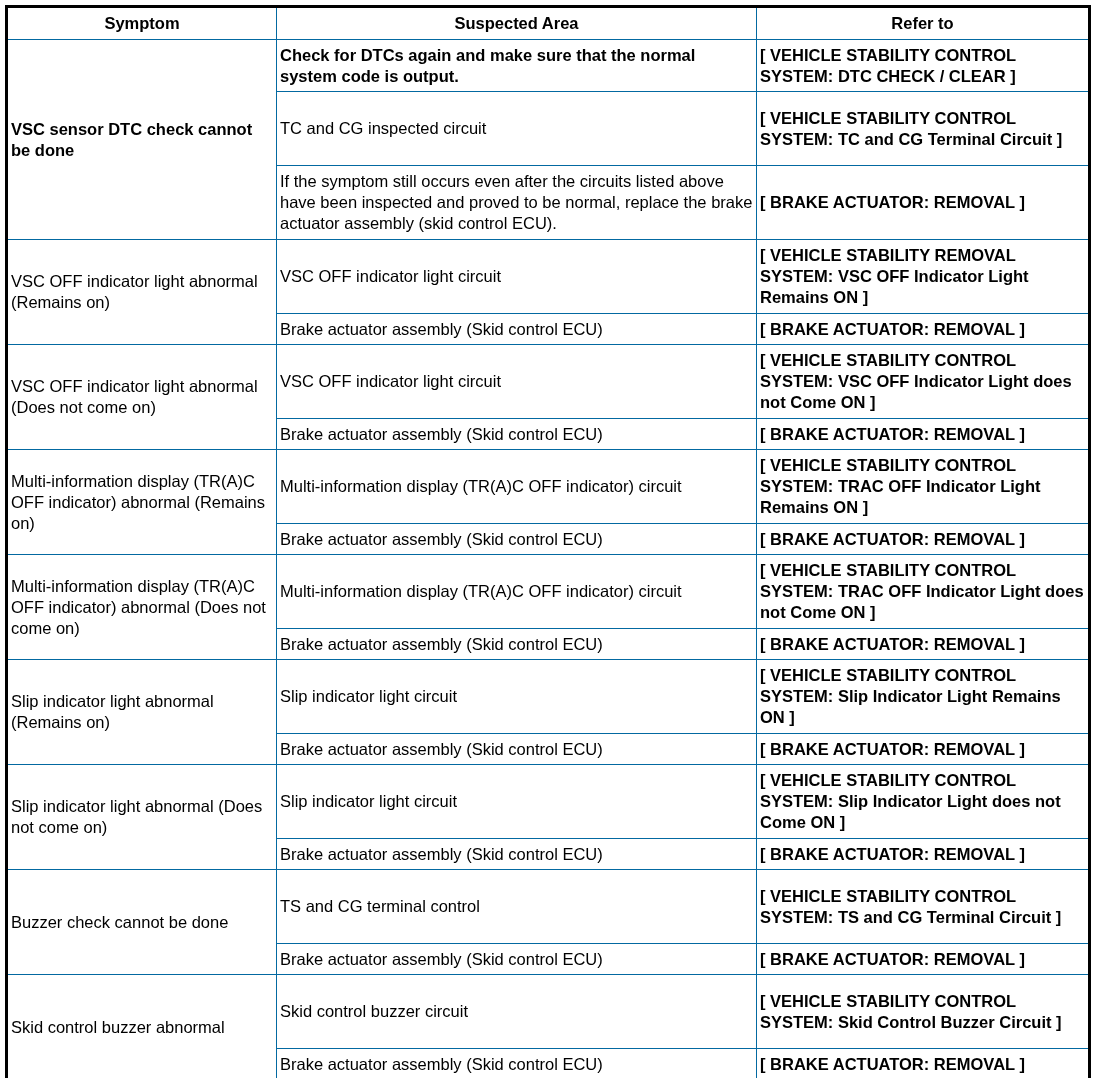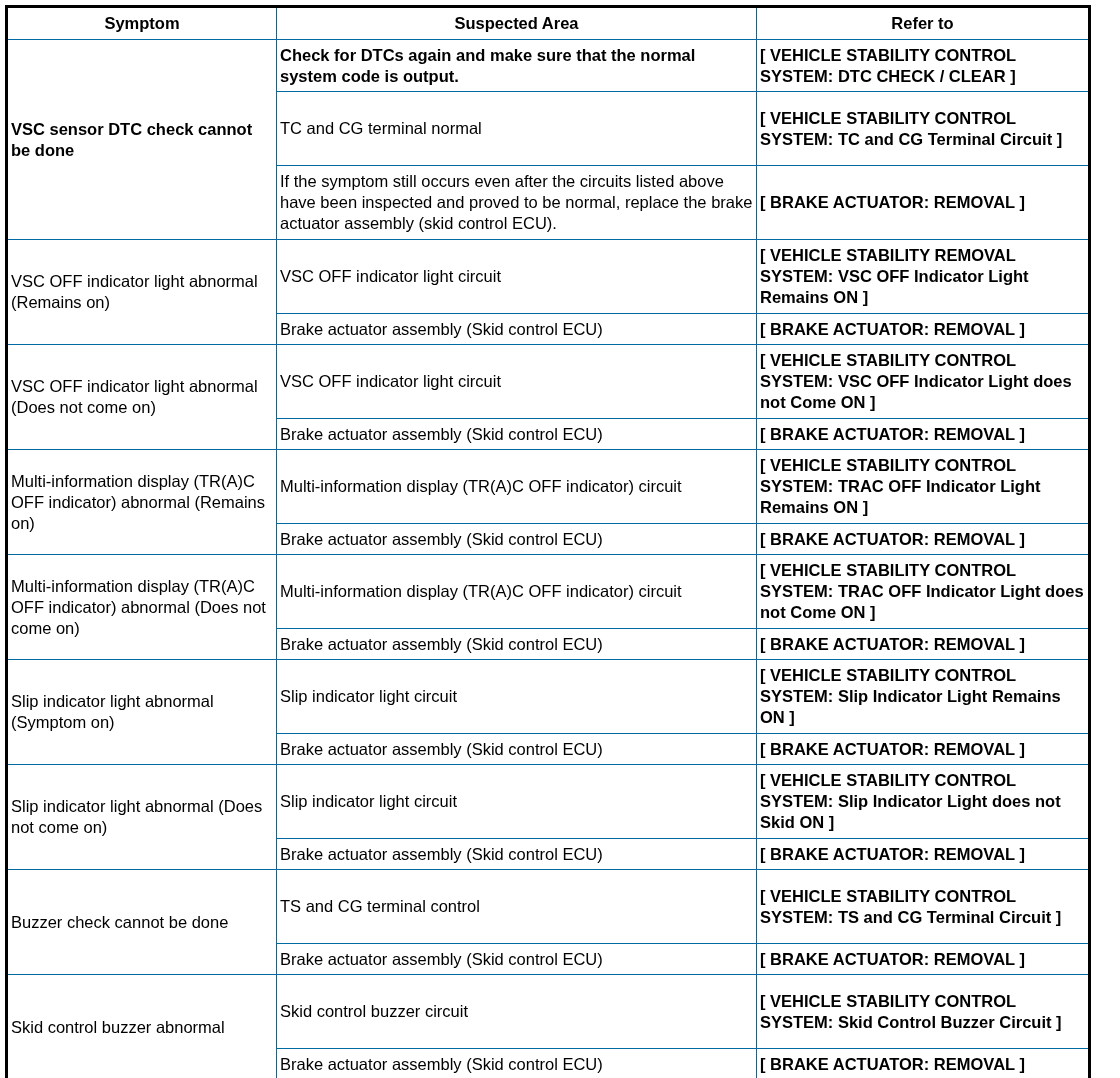--- a/index.html
+++ b/index.html
@@ -40,21 +40,21 @@
     </tr>
   </thead>
   <tbody>
 
     <tr class="h52">
       <td rowspan="3">VSC sensor DTC check cannot be done</td>
       <td>Check for DTCs again and make sure that the normal system code is output.</td>
       <td class="ref">[ VEHICLE STABILITY CONTROL SYSTEM: DTC CHECK / CLEAR ]</td>
     </tr>
     <tr class="h73">
-      <td>TC and CG terminal normal</td>
+      <td>TC and CG inspected circuit</td>
       <td class="ref">[ VEHICLE STABILITY CONTROL SYSTEM: TC and CG Terminal Circuit ]</td>
     </tr>
     <tr class="h73">
       <td>If the symptom still occurs even after the circuits listed above have been inspected and proved to be normal, replace the brake actuator assembly (skid control ECU).</td>
       <td class="ref">[ BRAKE ACTUATOR: REMOVAL ]</td>
     </tr>
 
     <tr class="h73">
       <td rowspan="2">VSC OFF indicator light abnormal (Remains on)</td>
       <td>VSC OFF indicator light circuit</td>
@@ -89,33 +89,33 @@
       <td rowspan="2">Multi-information display (TR(A)C OFF indicator) abnormal (Does not come on)</td>
       <td>Multi-information display (TR(A)C OFF indicator) circuit</td>
       <td class="ref">[ VEHICLE STABILITY CONTROL SYSTEM: TRAC OFF Indicator Light does not Come ON ]</td>
     </tr>
     <tr class="h30">
       <td>Brake actuator assembly (Skid control ECU)</td>
       <td class="ref">[ BRAKE ACTUATOR: REMOVAL ]</td>
     </tr>
 
     <tr class="h73">
-      <td rowspan="2">Slip indicator light abnormal (Symptom on)</td>
+      <td rowspan="2">Slip indicator light abnormal (Remains on)</td>
       <td>Slip indicator light circuit</td>
       <td class="ref">[ VEHICLE STABILITY CONTROL SYSTEM: Slip Indicator Light Remains ON ]</td>
     </tr>
     <tr class="h30">
       <td>Brake actuator assembly (Skid control ECU)</td>
       <td class="ref">[ BRAKE ACTUATOR: REMOVAL ]</td>
     </tr>
 
     <tr class="h73">
       <td rowspan="2">Slip indicator light abnormal (Does not come on)</td>
       <td>Slip indicator light circuit</td>
-      <td class="ref">[ VEHICLE STABILITY CONTROL SYSTEM: Slip Indicator Light does not Skid ON ]</td>
+      <td class="ref">[ VEHICLE STABILITY CONTROL SYSTEM: Slip Indicator Light does not Come ON ]</td>
     </tr>
     <tr class="h30">
       <td>Brake actuator assembly (Skid control ECU)</td>
       <td class="ref">[ BRAKE ACTUATOR: REMOVAL ]</td>
     </tr>
 
     <tr class="h73">
       <td rowspan="2">Buzzer check cannot be done</td>
       <td>TS and CG terminal control</td>
       <td class="ref">[ VEHICLE STABILITY CONTROL SYSTEM: TS and CG Terminal Circuit ]</td>

